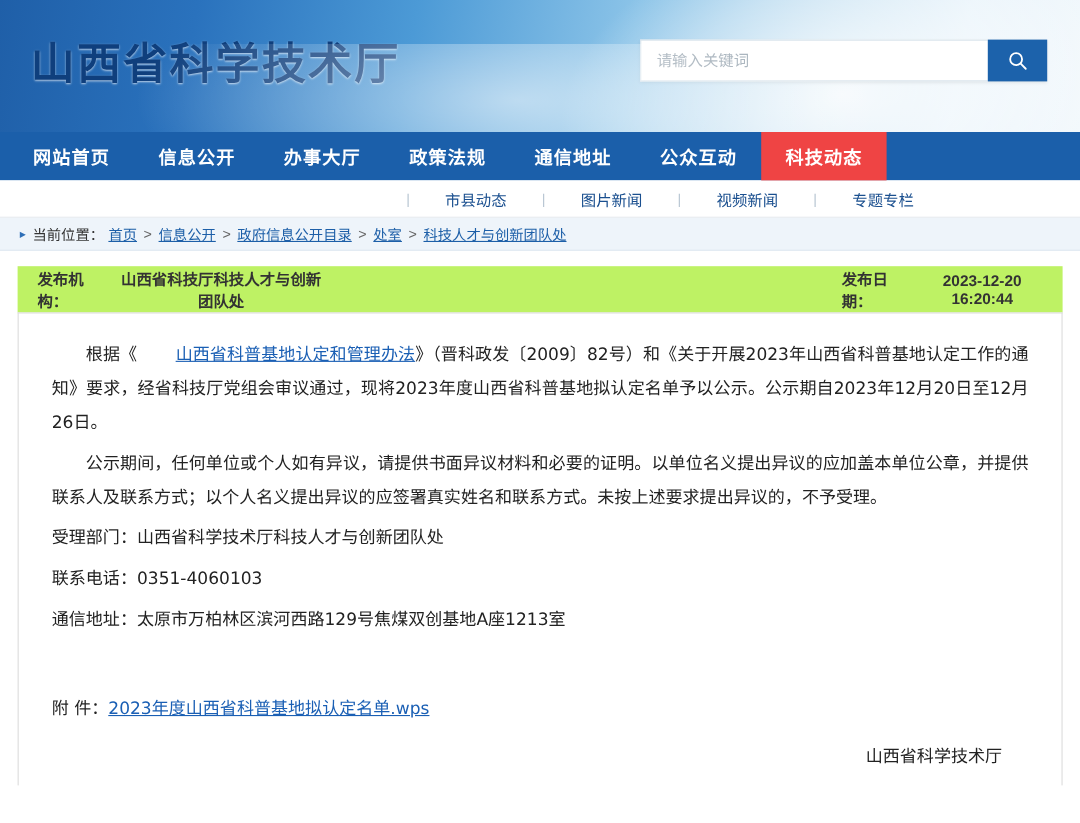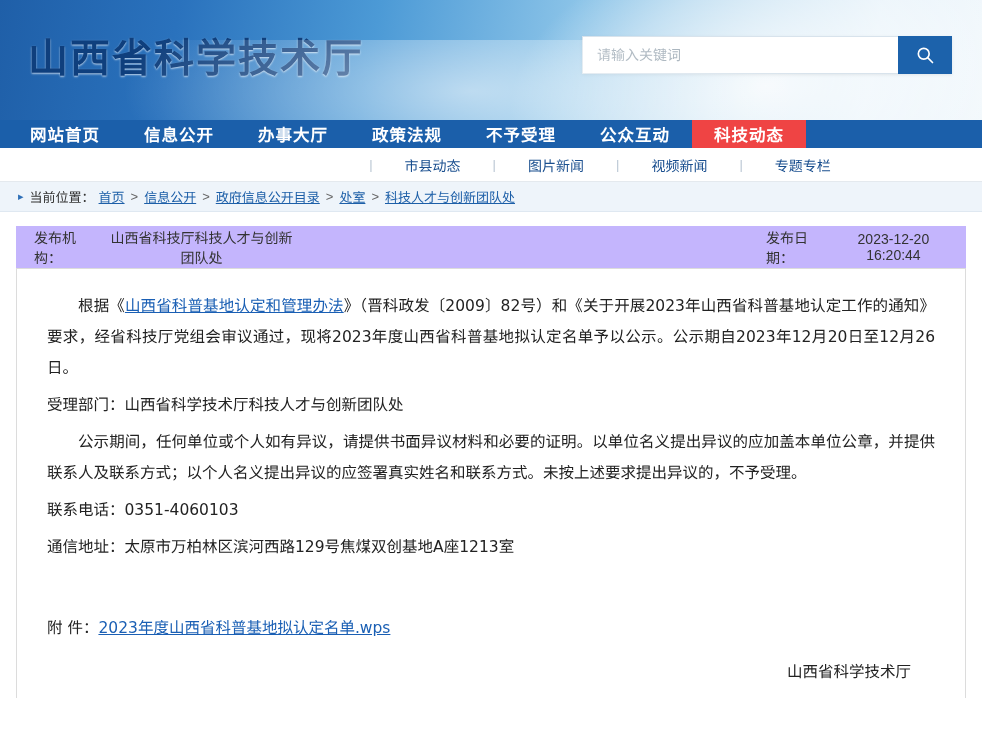--- a/index.html
+++ b/index.html
@@ -75,21 +75,21 @@
     background: #1c62ab;
     cursor: pointer;
     display: flex;
     align-items: center;
     justify-content: center;
   }
   .search-btn svg { display: block; }
 
   
   .nav {
-    height: 28px;
+    height: 44px;
     background: #1b5faa;
     display: flex;
     align-items: stretch;
     padding-left: 8px;
   }
   .nav-item {
     color: #ffffff;
     font-size: 16.5px;
     font-weight: bold;
     padding: 0 22px;
@@ -139,26 +139,27 @@
   .bc-sep { margin: 0 6px; color: #666; }
 
   
   .content {
     padding: 0 16px;
     background: #ffffff;
   }
   .meta-bar {
     margin-top: 14px;
     height: 42px;
-    background: #c4b5fd;
+    background: #bef264;
     display: flex;
     align-items: center;
     font-size: 14px;
     color: #222;
     padding: 0 18px;
+    font-weight: bold;
   }
   .meta-key { color: #333; }
   .meta-val { color: #333; margin-left: 14px; text-align: center; }
   .meta-left { display: flex; align-items: center; }
   .meta-right { display: flex; align-items: center; margin-left: 470px; }
 
   .doc-title {
     text-align: center;
     color: #c00000;
     font-size: 20px;
@@ -176,21 +177,21 @@
   .doc-p {
     font-size: 15.5px;
     line-height: 2.0;
     color: #222;
     text-align: justify;
     margin: 0 0 6px;
     text-indent: 2em;
     font-family: "DejaVu Sans", "Liberation Sans", sans-serif;
   }
   .doc-p.no-indent { text-indent: 0; }
-  .doc-link { color: #1a5fb4; text-decoration: underline; cursor: pointer; }
+  .doc-link { color: #1a5fb4; text-decoration: underline; cursor: pointer; margin-left: 35px; }
   .attach {
     margin-top: 52px;
     font-size: 15.5px;
     color: #222;
     font-family: "DejaVu Sans", "Liberation Sans", sans-serif;
   }
   .attach-link {
     color: #1a5fb4;
     text-decoration: underline;
     cursor: pointer;
@@ -222,21 +223,21 @@
       </span>
     </button>
   </div>
 </div>
 
 <div class="nav">
   <div class="nav-item">网站首页</div>
   <div class="nav-item">信息公开</div>
   <div class="nav-item">办事大厅</div>
   <div class="nav-item">政策法规</div>
-  <div class="nav-item">不予受理</div>
+  <div class="nav-item">通信地址</div>
   <div class="nav-item">公众互动</div>
   <div class="nav-item active">科技动态</div>
 </div>
 
 <div class="subnav">
   <div class="subnav-inner">
     <span class="subnav-sep">|</span>
     <div class="subnav-item">市县动态</div>
     <span class="subnav-sep">|</span>
     <div class="subnav-item">图片新闻</div>
@@ -271,23 +272,23 @@
     <div class="meta-right">
       <span class="meta-key">发布日期：</span>
       <span class="meta-val">2023-12-20 16:20:44</span>
     </div>
   </div>
 
 
   <div class="doc-body">
     <p class="doc-p"><span>根据《</span><span class="doc-link">山西省科普基地认定和管理办法</span><span>》（晋科政发〔2009〕82号）和《关于开展2023年山西省科普基地认定工作的通知》要求，经省科技厅党组会审议通过，现将2023年度山西省科普基地拟认定名单予以公示。公示期自2023年12月20日至12月26日。</span></p>
 
+    <p class="doc-p">公示期间，任何单位或个人如有异议，请提供书面异议材料和必要的证明。以单位名义提出异议的应加盖本单位公章，并提供联系人及联系方式；以个人名义提出异议的应签署真实姓名和联系方式。未按上述要求提出异议的，不予受理。</p>
+
     <p class="doc-p no-indent">受理部门：山西省科学技术厅科技人才与创新团队处</p>
-
-    <p class="doc-p">公示期间，任何单位或个人如有异议，请提供书面异议材料和必要的证明。以单位名义提出异议的应加盖本单位公章，并提供联系人及联系方式；以个人名义提出异议的应签署真实姓名和联系方式。未按上述要求提出异议的，不予受理。</p>
     <p class="doc-p no-indent">联系电话：0351-4060103</p>
     <p class="doc-p no-indent">通信地址：太原市万柏林区滨河西路129号焦煤双创基地A座1213室</p>
 
     <div class="attach">
       <span>附  件：</span><span class="attach-link">2023年度山西省科普基地拟认定名单.wps</span>
     </div>
 
     <div class="sign">
       <div>山西省科学技术厅</div>
 

